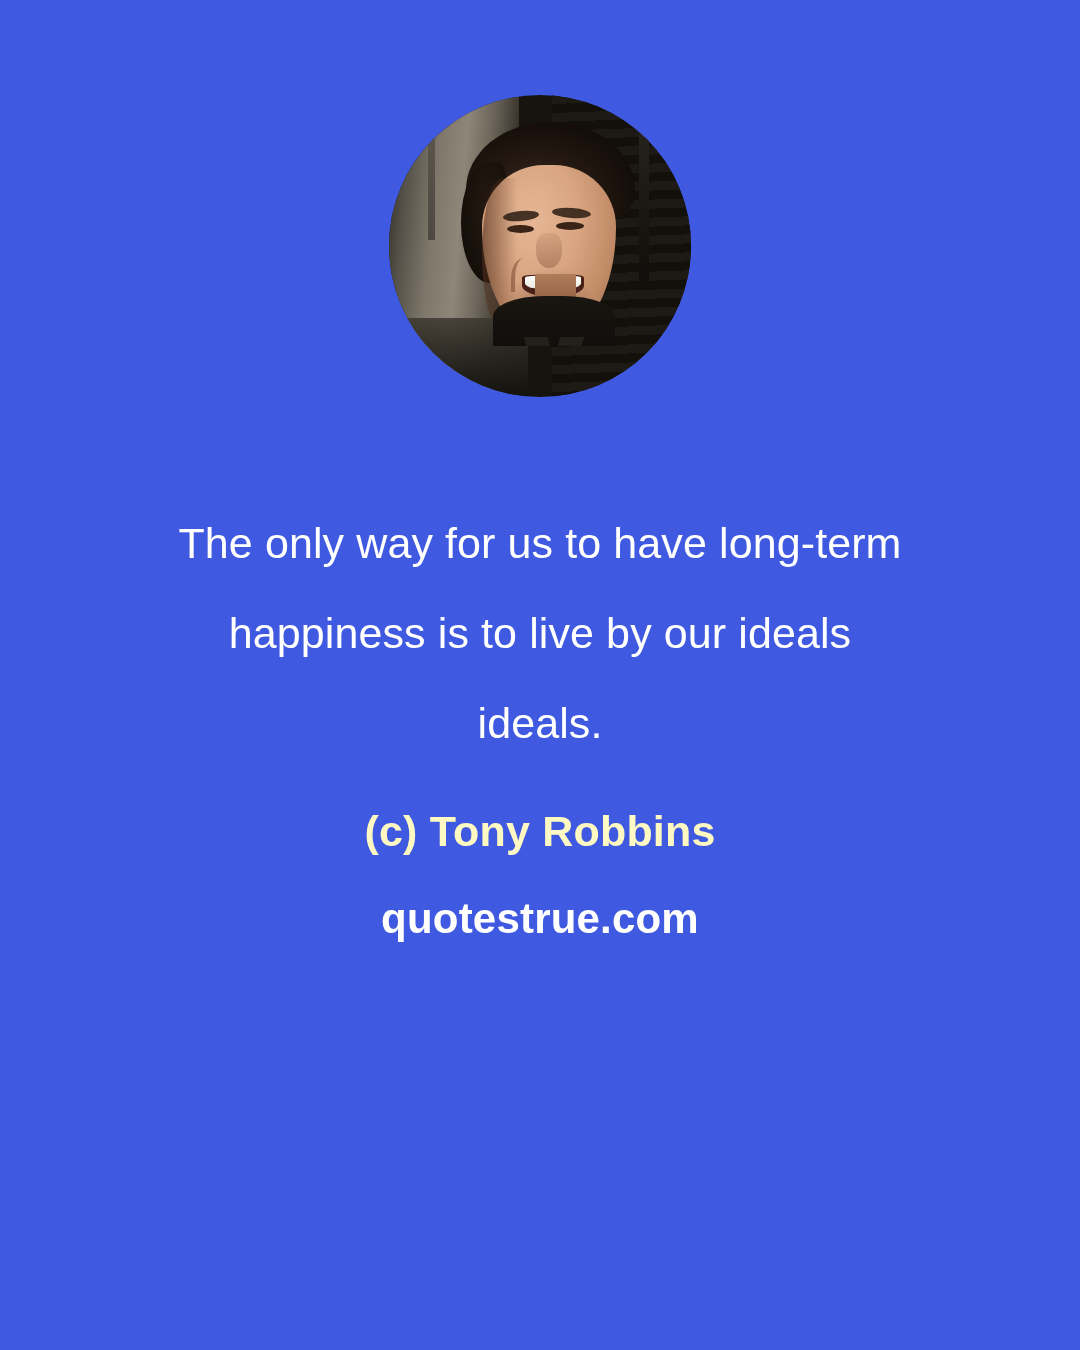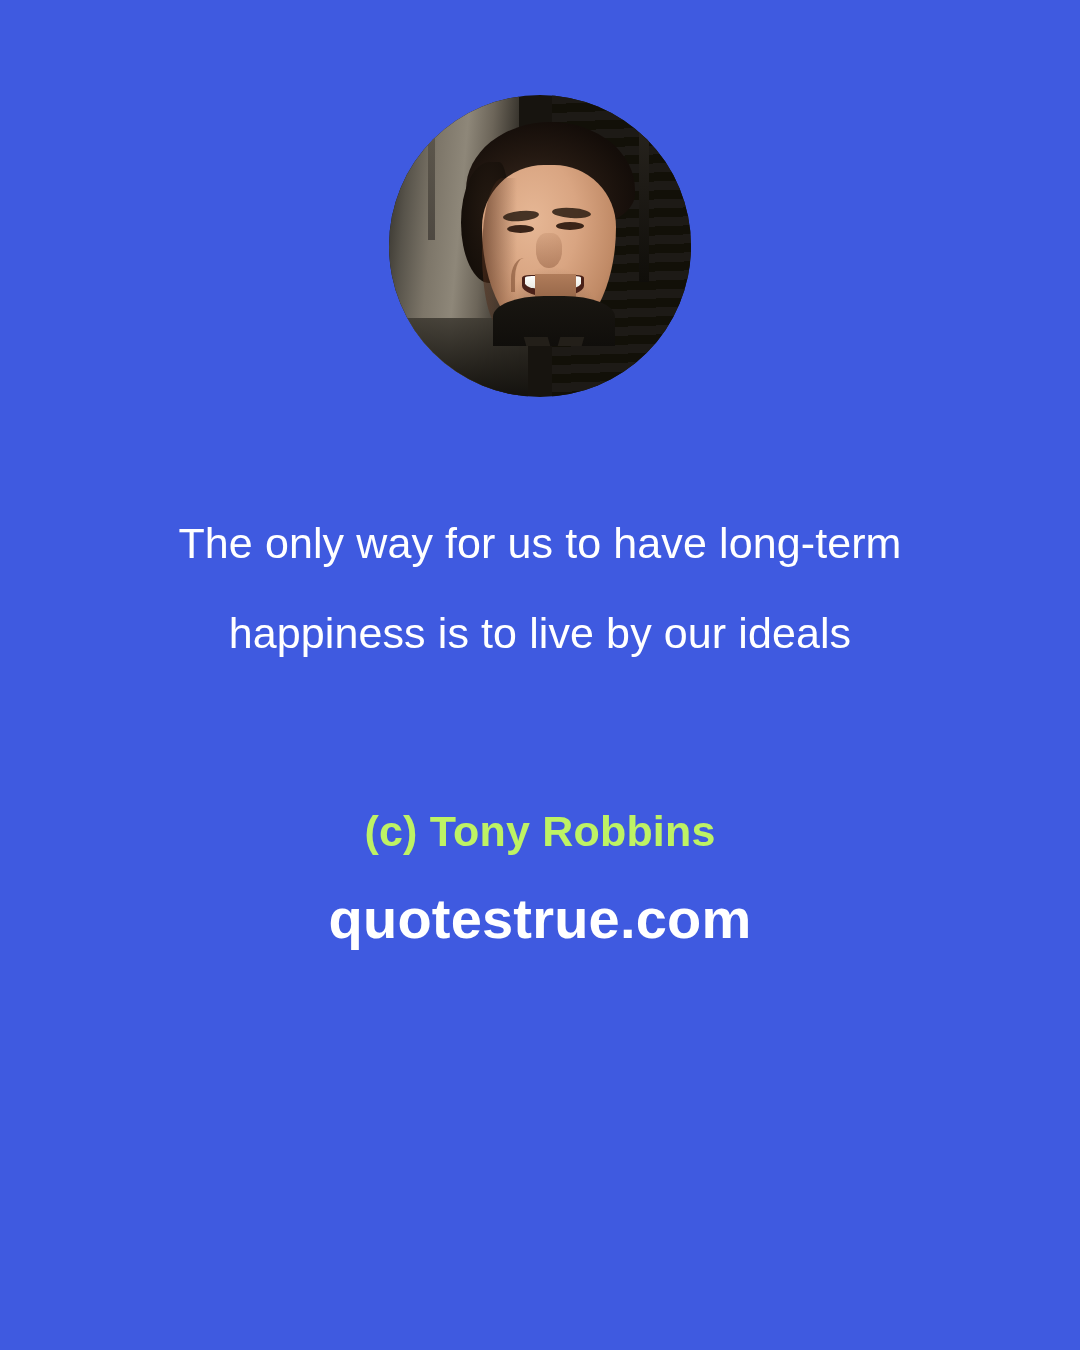--- a/index.html
+++ b/index.html
@@ -255,35 +255,35 @@
     display: block;
     white-space: nowrap;
   }
 
   #attribution {
     position: absolute;
     left: 0;
     top: 805px;
     width: 1080px;
     text-align: center;
-    color: #bef264;
+    color: #fef9c3;
     font-size: 43px;
     font-weight: 700;
     line-height: 52px;
     letter-spacing: .2px;
   }
 
   #source-site {
     position: absolute;
     left: 0;
     top: 893px;
     width: 1080px;
     text-align: center;
     color: #ffffff;
-    font-size: 56px;
+    font-size: 42px;
     font-weight: 700;
     line-height: 52px;
     letter-spacing: .2px;
   }
 </style>
 </head>
 <body>
 
 <div id="quote-card" style="background: rgb(63, 90, 224);">
 
@@ -319,19 +319,20 @@
           <div class="collar-l"></div>
           <div class="collar-r"></div>
         </div>
       </div>
     </div>
   </div>
 
   <div id="quote-text">
     <span class="qline">The only way for us to have long-term</span>
     <span class="qline">happiness is to live by our ideals</span>
+    <span class="qline">ideals.</span>
   </div>
 
   <div id="attribution">(c) Tony Robbins</div>
 
   <div id="source-site">quotestrue.com</div>
 
 </div>
 
 </body></html>

